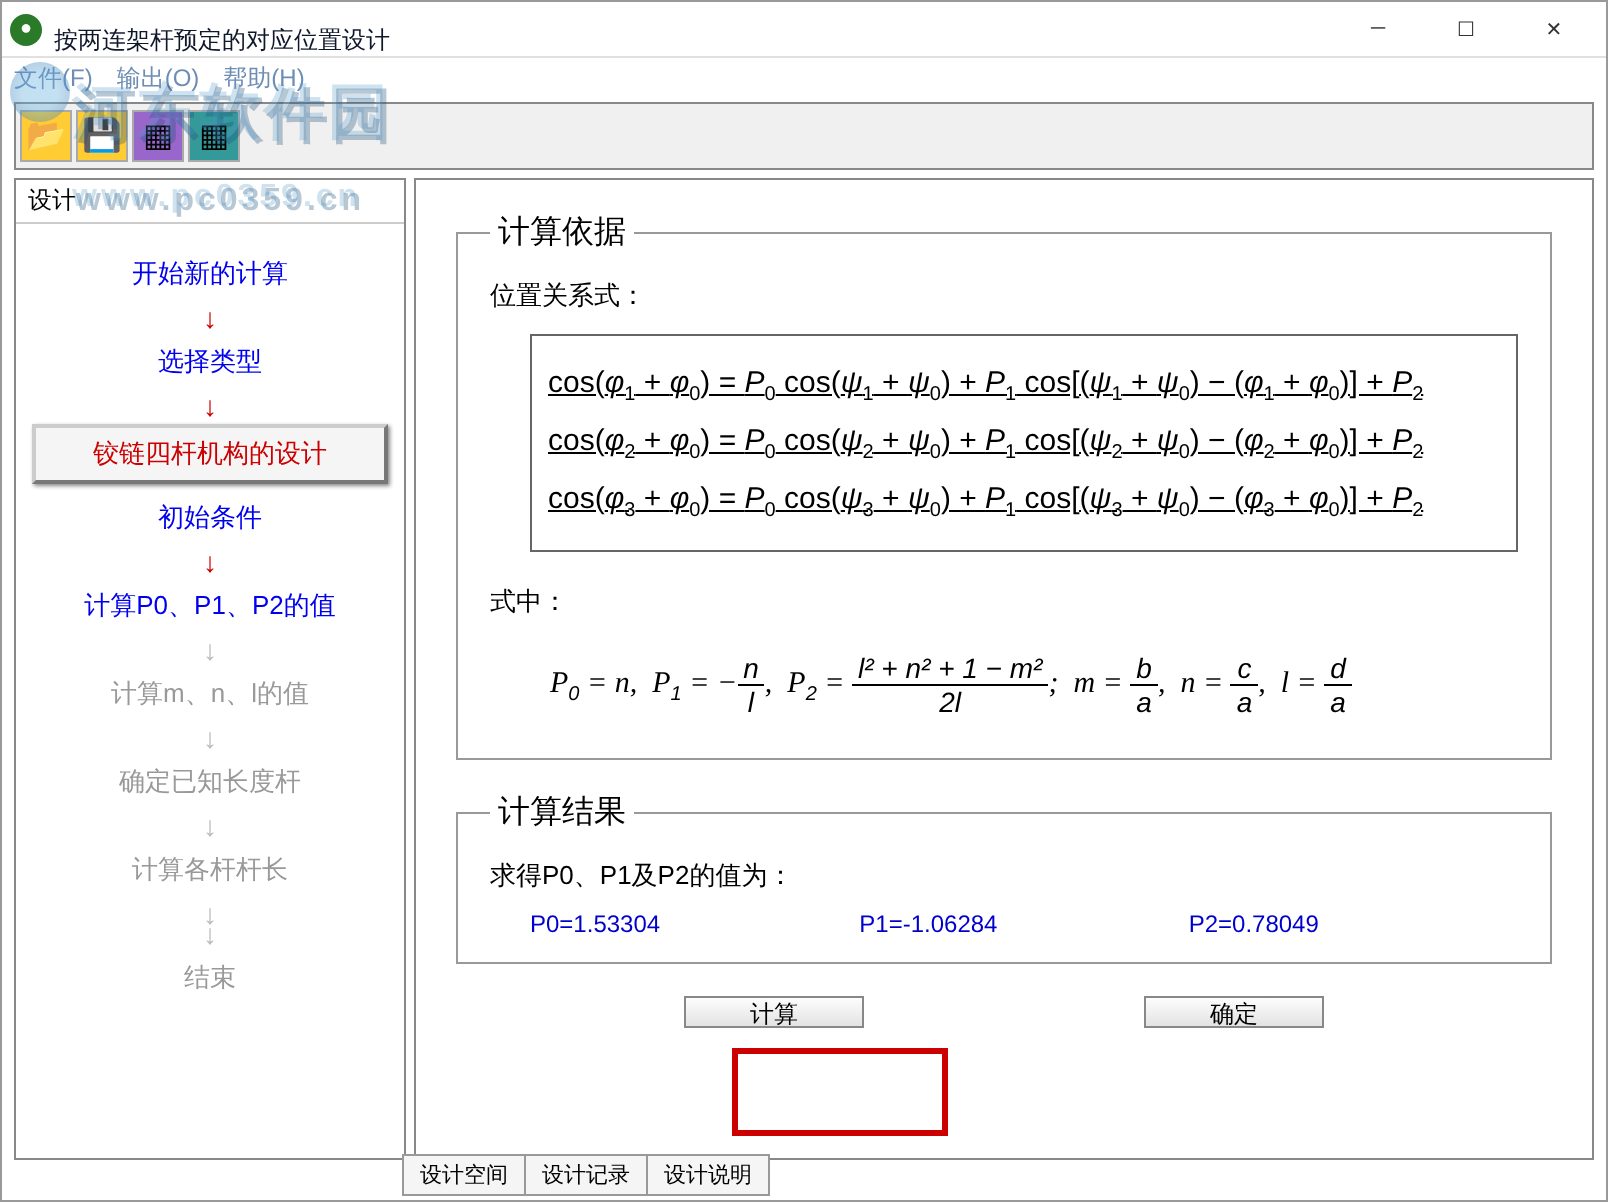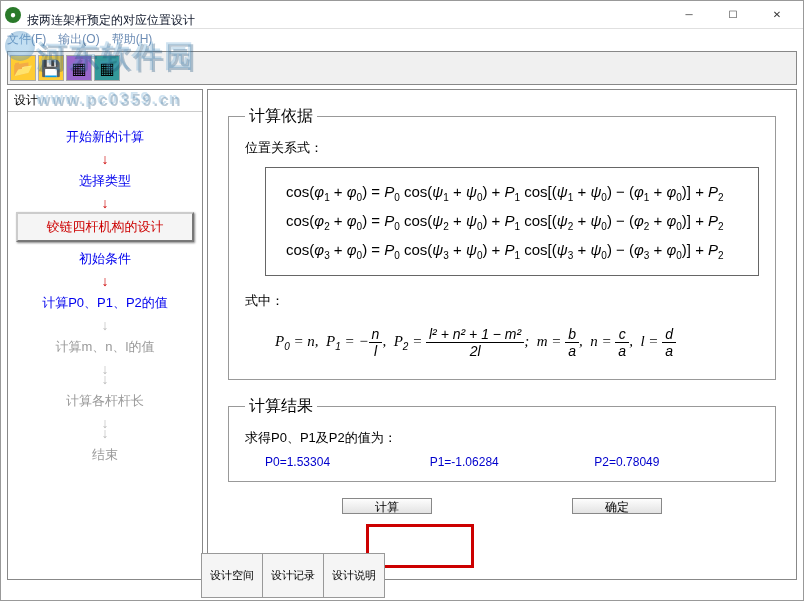--- a/index.html
+++ b/index.html
@@ -20,35 +20,35 @@
 .flow { padding: 8px 0; text-align: center; }
 .flow-item { font-size: 13px; color: #0000ee; margin: 4px 0; padding: 4px 6px; }
 .flow-item.current { border: 2px outset #ccc; color: #cc0000; background: #f5f5f5; box-shadow: 1px 1px 2px #888; margin: 4px 8px; }
 .flow-item.disabled { color: #999; }
 .arrow { color: #cc0000; font-size: 14px; line-height: 10px; }
 .arrow.disabled { color: #bbb; }
 .content { flex: 1; border: 1px solid #888; margin: 2px 6px 2px 4px; background: #fff; padding: 16px 20px; position: relative; }
 fieldset { border: 1px solid #999; margin-bottom: 16px; padding: 12px 16px; }
 legend { font-size: 16px; padding: 0 4px; }
 .label { font-size: 13px; margin-bottom: 10px; }
-.eqbox { border: 1px solid #666; margin: 8px 0 16px 20px; padding: 10px 20px; font-family: "Times New Roman", serif; font-size: 15px; line-height: 1.9; }
+.eqbox { border: 1px solid #666; margin: 8px 0 16px 20px; padding: 10px 8px; font-family: "Times New Roman", serif; font-size: 15px; line-height: 1.9; text-decoration: underline; }
 .eqrow { white-space: nowrap; }
 .sub { font-size: 10px; vertical-align: sub; }
 .formula { font-family: "Times New Roman", serif; font-size: 15px; margin: 16px 0 8px 30px; font-style: italic; white-space: nowrap; }
 .frac { display: inline-block; text-align: center; vertical-align: middle; font-style: italic; }
 .frac .n { display: block; border-bottom: 1px solid #000; padding: 0 3px; font-size: 14px; }
 .frac .d { display: block; padding: 0 3px; font-size: 14px; }
 .results-label { font-size: 13px; margin-bottom: 8px; }
 .results-row { display: flex; font-size: 12px; color: #0000cc; font-family: "Courier New", monospace; padding-left: 20px; }
 .results-row span { flex: 1; }
 .btnrow { display: flex; justify-content: center; gap: 140px; margin-top: 16px; }
 .btn { width: 90px; height: 16px; border: 1px solid #888; background: linear-gradient(#fdfdfd,#e3e3e3); font-size: 12px; cursor: pointer; }
 .redbox { position: absolute; border: 3px solid #cc0000; pointer-events: none; }
 .bottom-tabs { position: absolute; bottom: 2px; left: 200px; font-size: 11px; display: flex; }
-.btab { padding: 14px 8px; border: 1px solid #999; border-top-left-radius: 0; border-top-right-radius: 0; background: #f5f5f5; margin-right: -1px; }
+.btab { padding: 2px 8px; border: 1px solid #999; border-top-left-radius: 0; border-top-right-radius: 0; background: #f5f5f5; margin-right: -1px; }
 .watermark { position: absolute; top: 35px; left: 35px; font-size: 30px; font-weight: bold; color: rgba(80,150,200,0.28); pointer-events: none; letter-spacing: 2px; z-index: 900; font-family: Arial, sans-serif; }
 .watermark-shadow { position: absolute; top: 37px; left: 37px; font-size: 30px; font-weight: bold; color: rgba(30,80,120,0.32); pointer-events: none; letter-spacing: 2px; z-index: 899; font-family: Arial, sans-serif; }
 .wm-logo { position: absolute; top: 30px; left: 4px; width: 30px; height: 30px; background: radial-gradient(circle,#6ab0e0 40%,#2a6aa0 100%); border-radius: 50%; z-index: 901; opacity: 0.4; }
 </style>
 </head>
 <body>
 
 <div class="titlebar">
   <div class="title-icon">●</div>
   <div class="title-text">按两连架杆预定的对应位置设计</div>
@@ -90,20 +90,21 @@
       <div class="arrow">↓</div>
       <div class="flow-item">选择类型</div>
       <div class="arrow">↓</div>
       <div class="flow-item current">铰链四杆机构的设计</div>
       <div class="flow-item">初始条件</div>
       <div class="arrow">↓</div>
       <div class="flow-item">计算P0、P1、P2的值</div>
       <div class="arrow disabled">↓</div>
       <div class="flow-item disabled">计算m、n、l的值</div>
       <div class="arrow disabled">↓</div>
+      <div class="flow-item disabled">确定已知长度杆</div>
       <div class="arrow disabled">↓</div>
       <div class="flow-item disabled">计算各杆杆长</div>
       <div class="arrow disabled">↓</div>
       <div class="arrow disabled">↓</div>
       <div class="flow-item disabled">结束</div>
     </div>
   </div>
 
   <div class="content">
     <fieldset>

